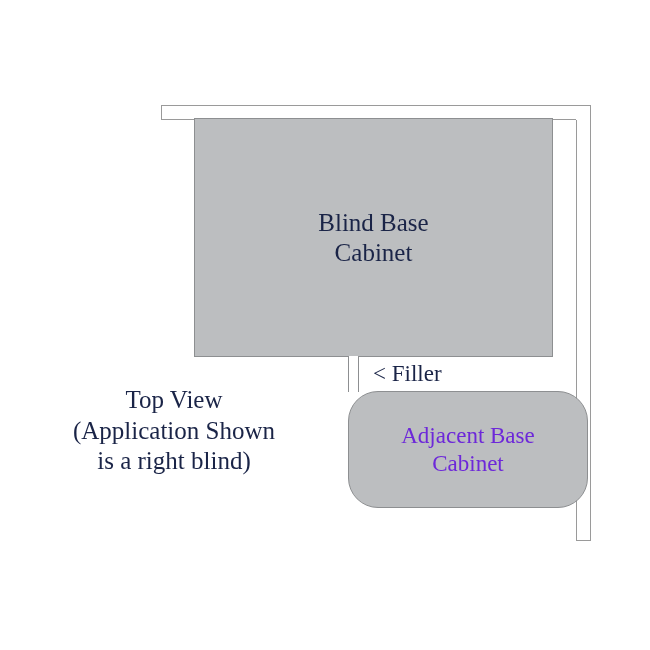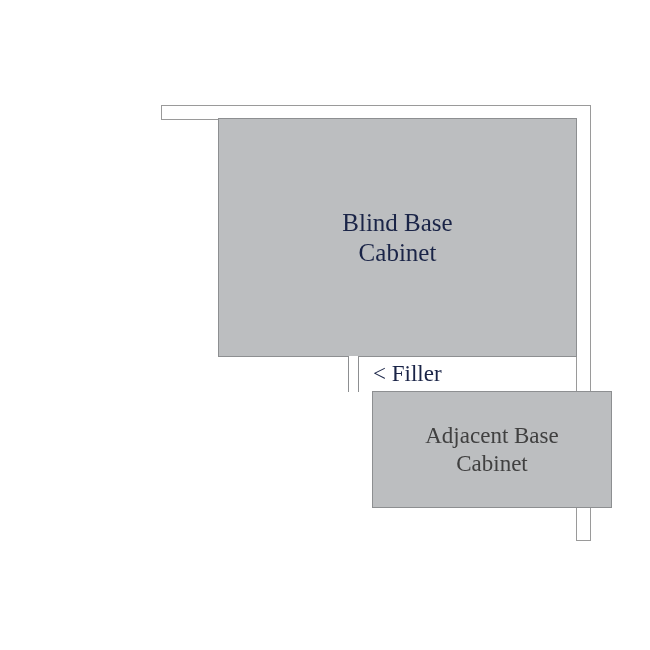--- a/index.html
+++ b/index.html
@@ -54,21 +54,20 @@
   .cabinet {
     position: absolute;
     box-sizing: border-box;
     border: 1.6px solid #8d8f91;
     display: flex;
     align-items: center;
     justify-content: center;
     text-align: center;
     line-height: 1.18;
     color: #1a2447;
-    margin-left: 24px;
   }
   #blind-base-cabinet {
     left: 194px;
     top: 118px;
     width: 359px;
     height: 239px;
     font-size: 25px;
   }
   #adjacent-base-cabinet {
     left: 348px;
@@ -125,21 +124,26 @@
   <div id="blind-base-cabinet" class="cabinet" style="background-color: rgb(188, 190, 192); border-color: rgb(141, 143, 145); color: rgb(26, 36, 71);">
     <div>
       <span class="caption-line">Blind Base</span>
       <span class="caption-line">Cabinet</span>
     </div>
   </div>
 
   <div id="filler-strip" style="border-left-color: rgb(141, 143, 145); border-right-color: rgb(141, 143, 145); background-color: rgb(255, 255, 255);"></div>
   <div id="filler-label" style="color: rgb(26, 36, 71);">&lt; Filler</div>
 
-  <div id="adjacent-base-cabinet" class="cabinet" style="background-color: rgb(188, 190, 192); border-color: rgb(141, 143, 145); color: #404040;">
+  <div id="adjacent-base-cabinet" class="cabinet" style="background-color: rgb(188, 190, 192); border-color: rgb(141, 143, 145); color: #6d28d9; border-radius: 30px;">
     <div>
       <span class="caption-line">Adjacent Base</span>
       <span class="caption-line">Cabinet</span>
     </div>
   </div>
 
+  <div id="caption" style="color: rgb(26, 36, 71);">
+    <span class="caption-line">Top View</span>
+    <span class="caption-line">(Application Shown</span>
+    <span class="caption-line">is a right blind)</span>
+  </div>
 
 </div>
 
 </body></html>

